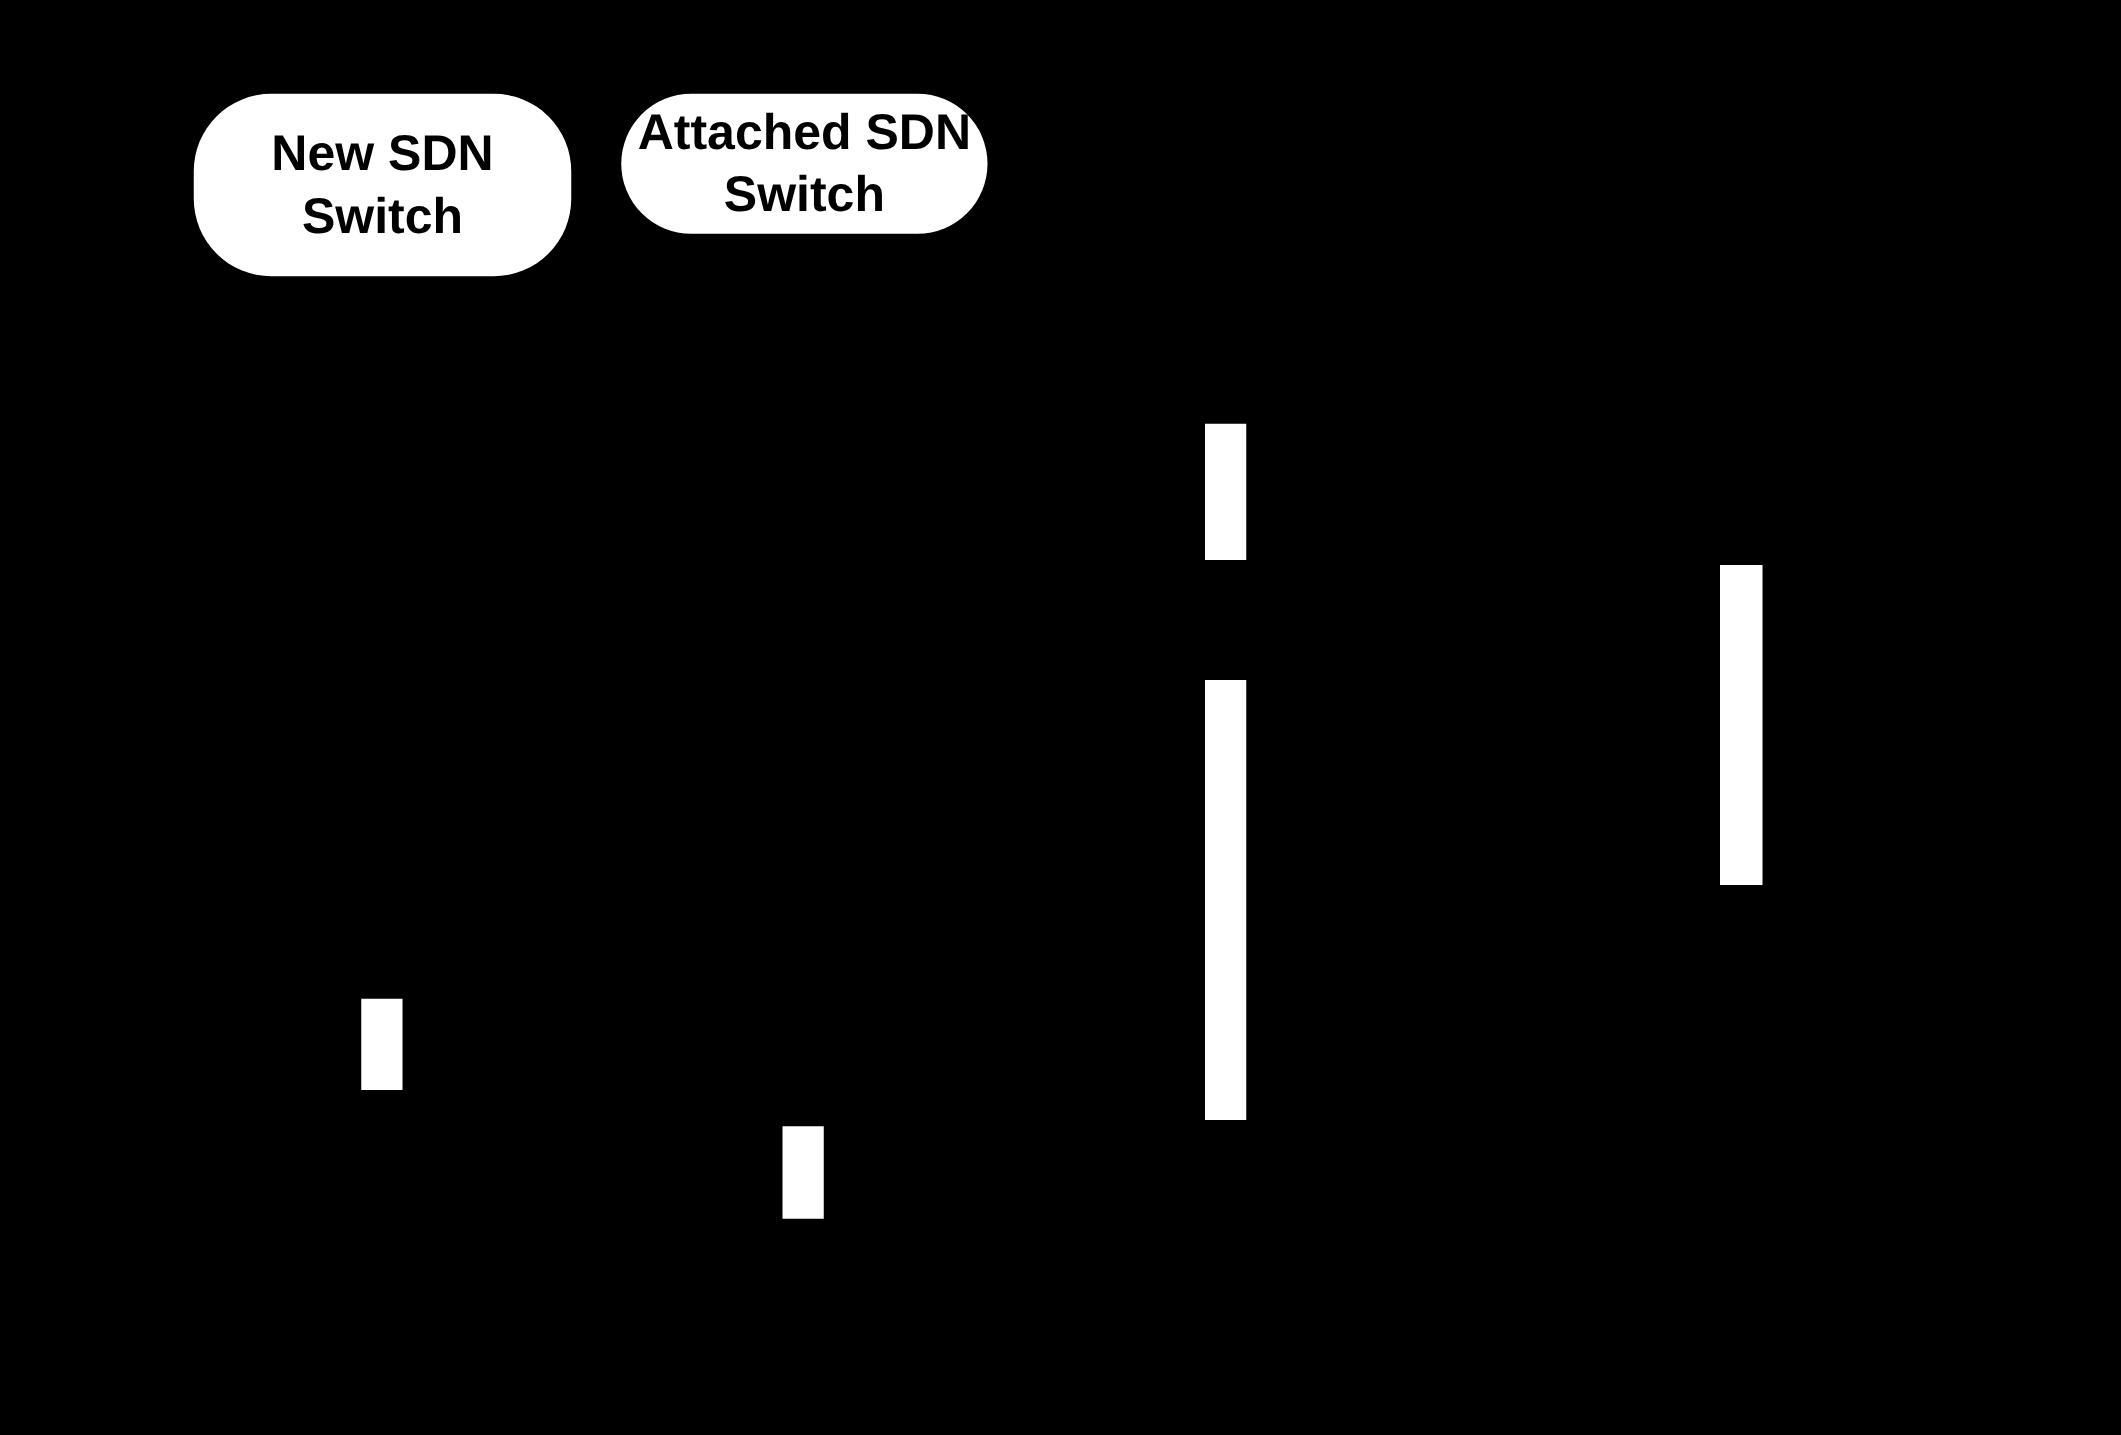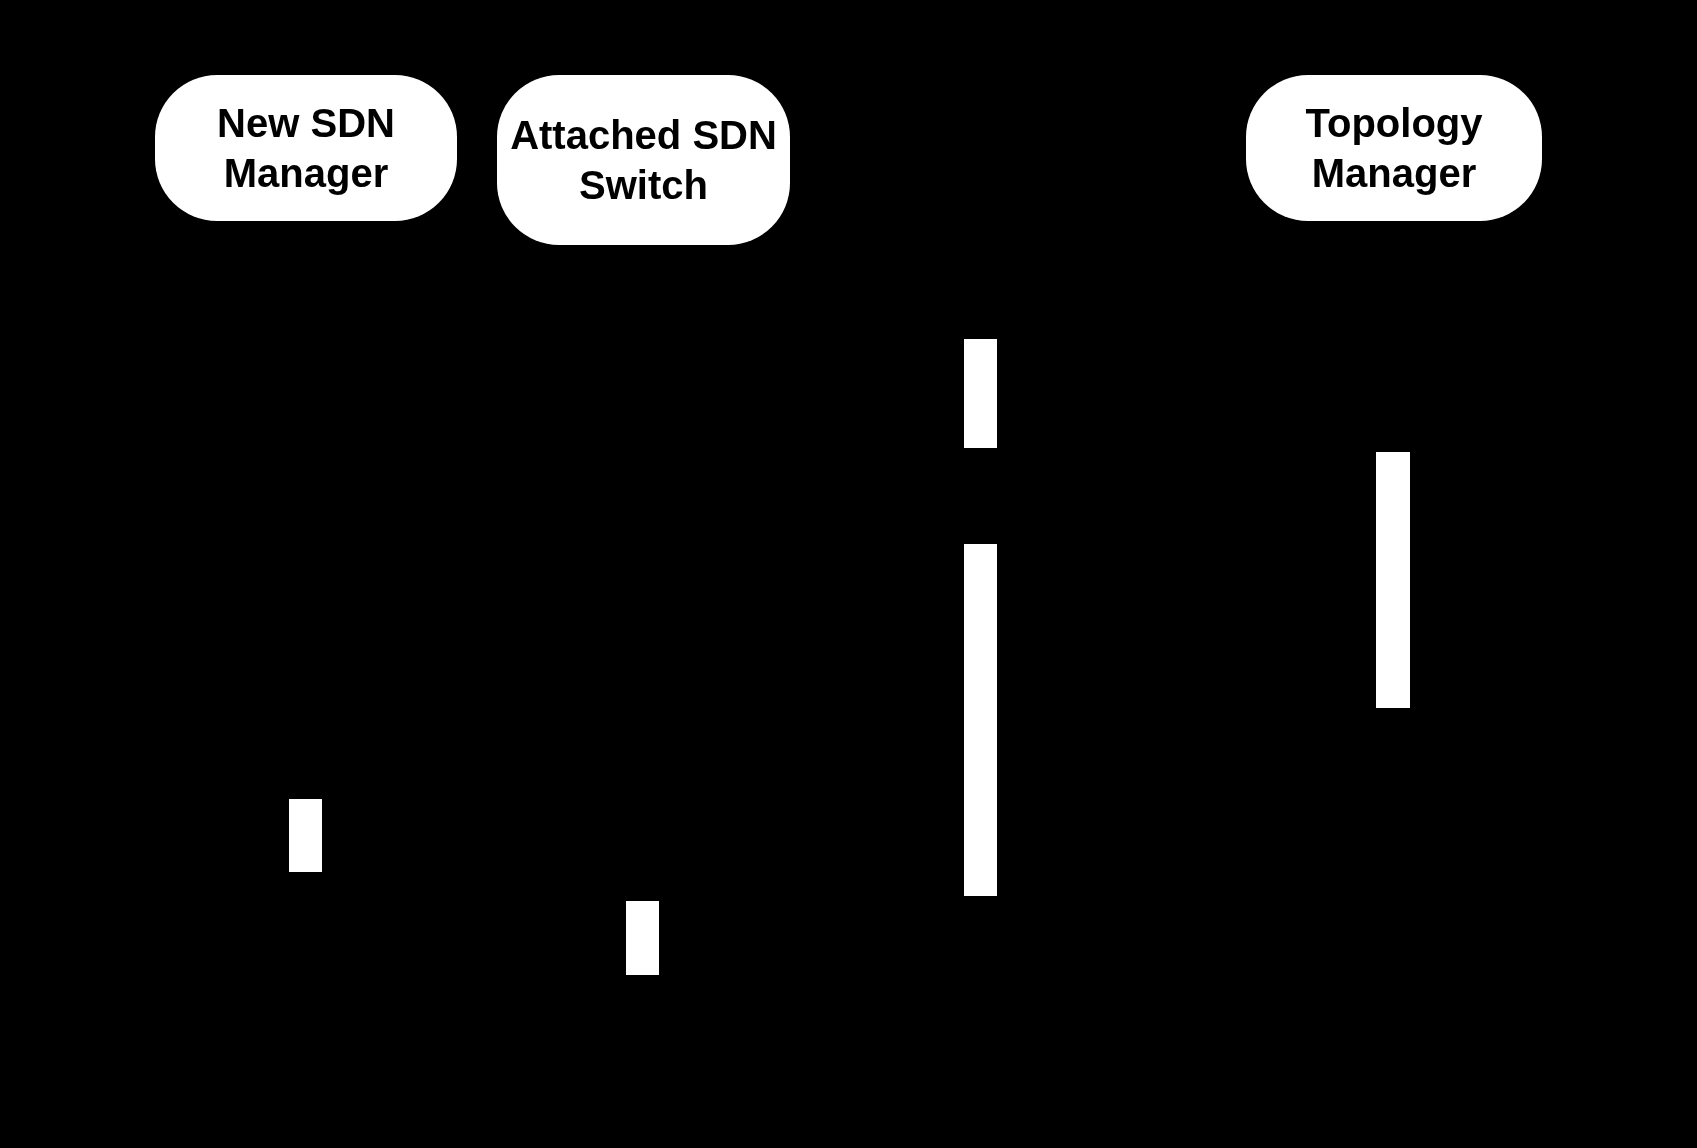--- a/index.html
+++ b/index.html
@@ -34,28 +34,24 @@
     position: absolute;
     background: var(--activation-fill, #ffffff);
   }
 </style>
 </head>
 <body>
 
 <div class="stage" style="width: 1697px; height: 1148px; background: rgb(0, 0, 0); --participant-fill: #ffffff; --participant-text: #000000; --activation-fill: #ffffff;">
     <div class="participant" style="left: 155px; top: 75px; width: 302px; height: 146px;">
       <span class="participant-label">New SDN
-Manager</span>
+Switch</span>
     </div>
-    <div class="participant" style="left: 497px; top: 75px; width: 293px; height: 170px; justify-content: center;">
+    <div class="participant" style="left: 497px; top: 75px; width: 293px; height: 112px; justify-content: center;">
       <span class="participant-label">Attached SDN
 Switch</span>
-    </div>
-    <div class="participant" style="left: 1246px; top: 75px; width: 296px; height: 146px;">
-      <span class="participant-label">Topology
-Manager</span>
     </div>
     <div class="activation" style="left: 964px; top: 339px; width: 33px; height: 109px;"></div>
     <div class="activation" style="left: 964px; top: 544px; width: 33px; height: 352px;"></div>
     <div class="activation" style="left: 1376px; top: 452px; width: 34px; height: 256px;"></div>
     <div class="activation" style="left: 289px; top: 799px; width: 33px; height: 73px;"></div>
     <div class="activation" style="left: 626px; top: 901px; width: 33px; height: 74px;"></div>
   </div>
 
 </body></html>

